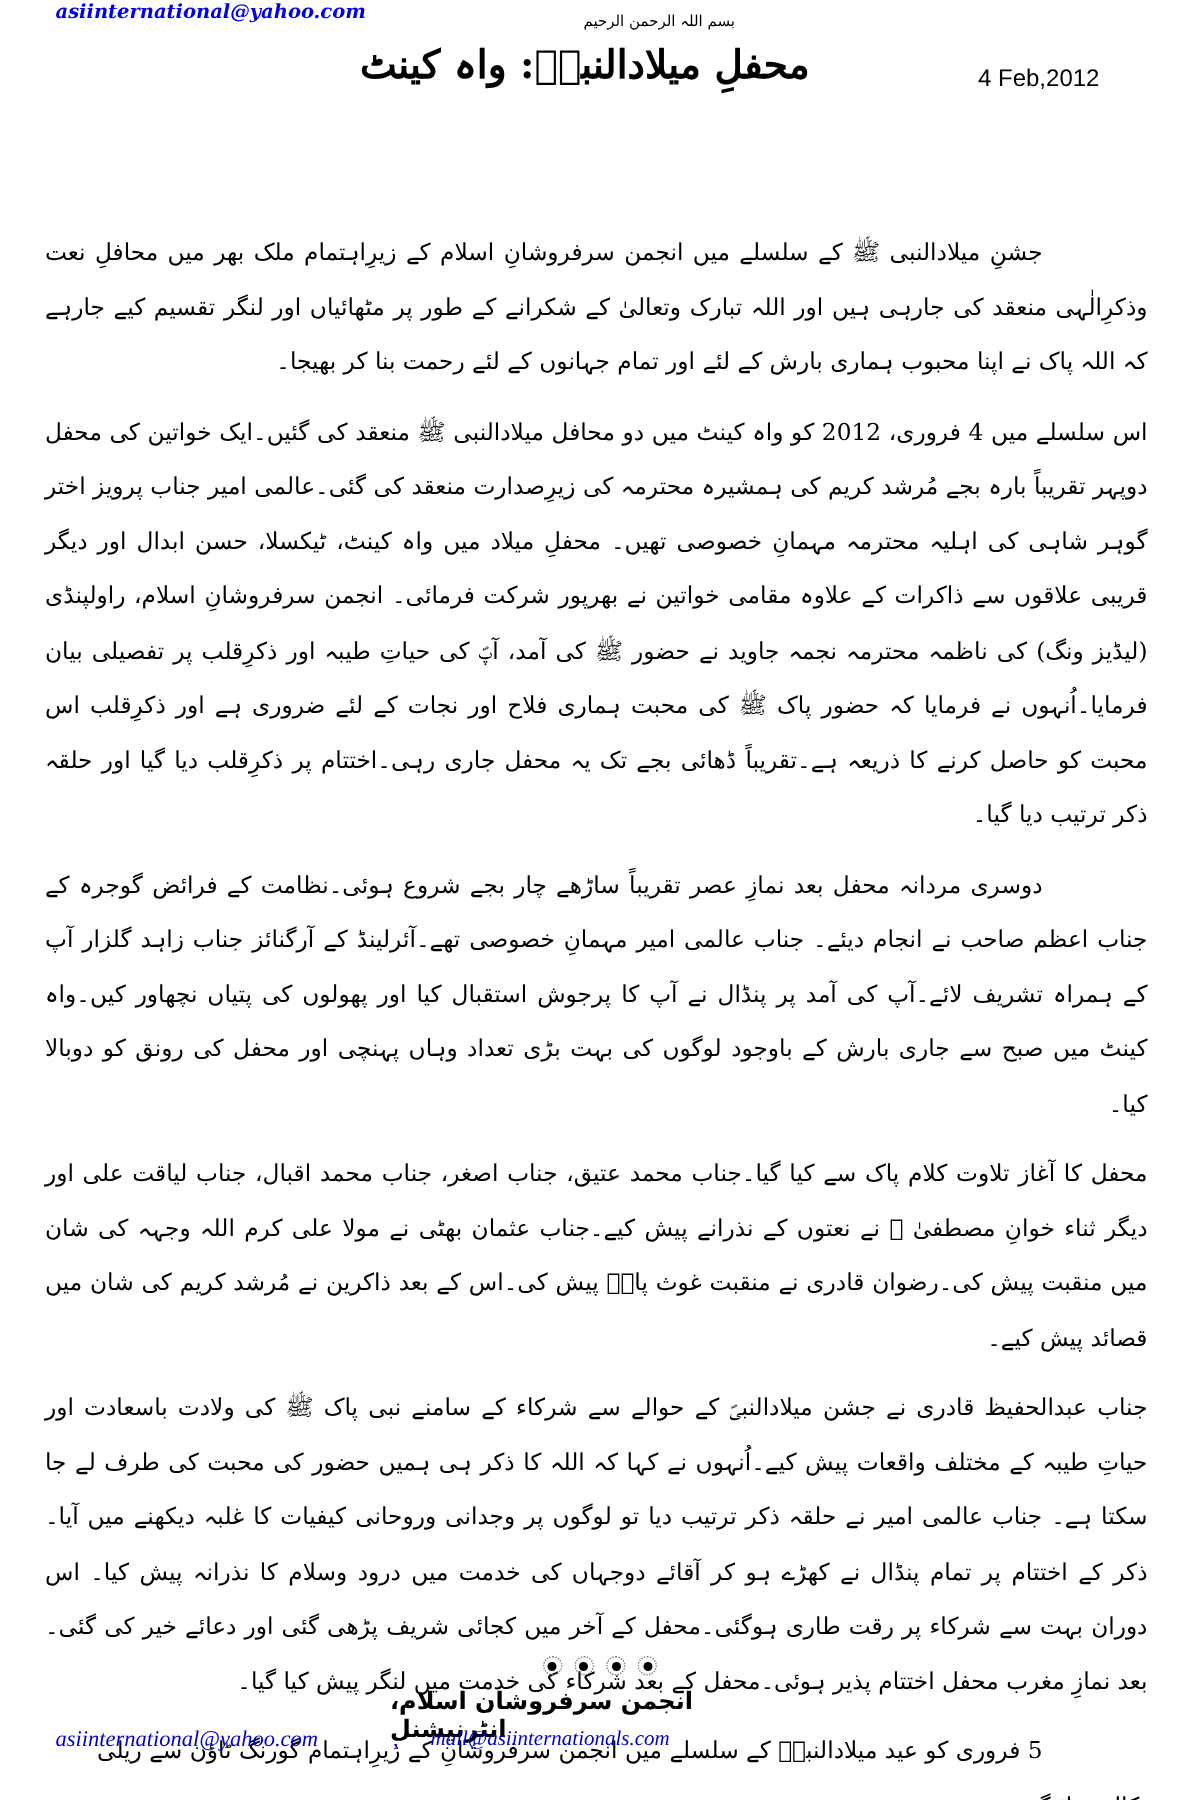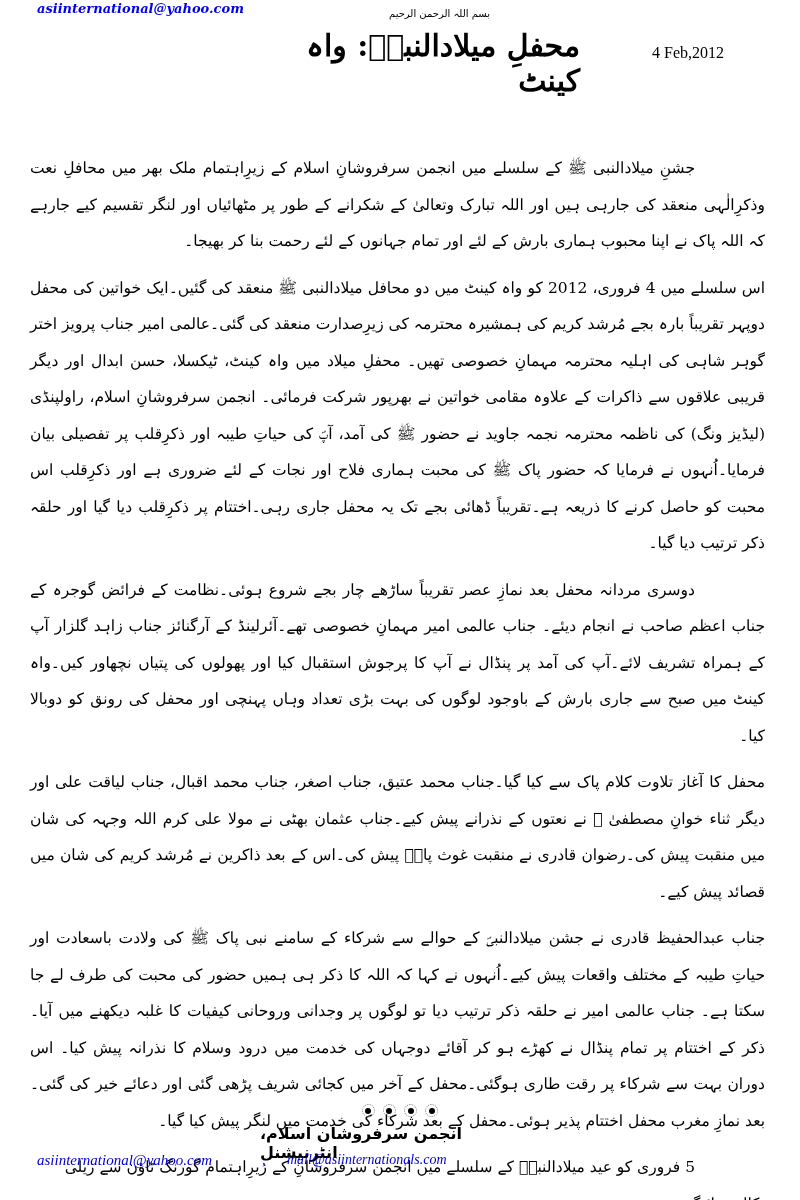--- a/index.html
+++ b/index.html
@@ -39,31 +39,31 @@
     text-align: right;
     font-size: 10px;
     direction: rtl;
     font-family: "DejaVu Sans", sans-serif;
   }
   .title {
     position: absolute;
     left: 240px;
     top: 28px;
     width: 340px;
-    text-align: right;
+    text-align: left;
     direction: rtl;
     font-family: "DejaVu Serif", serif;
-    font-size: 30px;
+    font-size: 26px;
     font-weight: bold;
   }
   .date {
     position: absolute;
     left: 652px;
     top: 44px;
-    font-family: Liberation Serif, serif;
+    font-family: Liberation Sans, sans-serif;
     font-size: 16px;
   }
   .article {
     position: absolute;
     left: 30px;
     top: 150px;
     width: 735px;
     direction: rtl;
     text-align: justify;
     font-family: "DejaVu Serif", serif;

